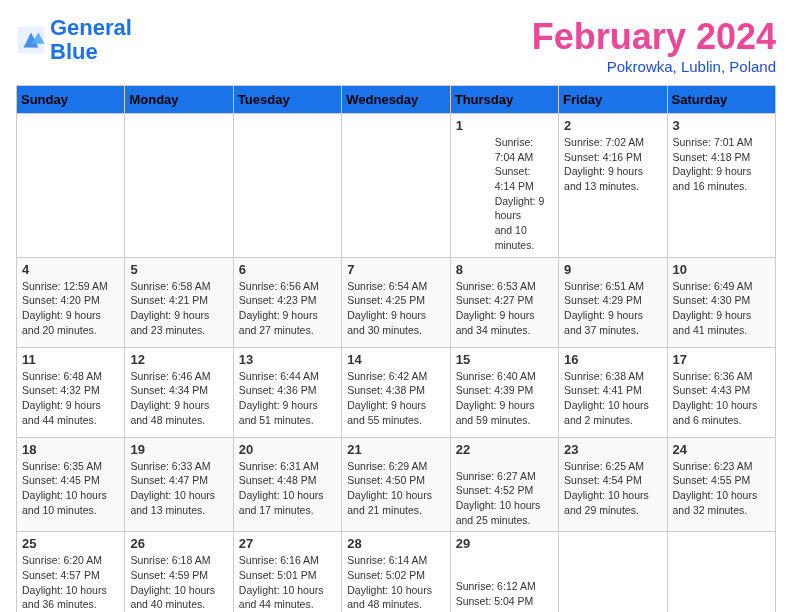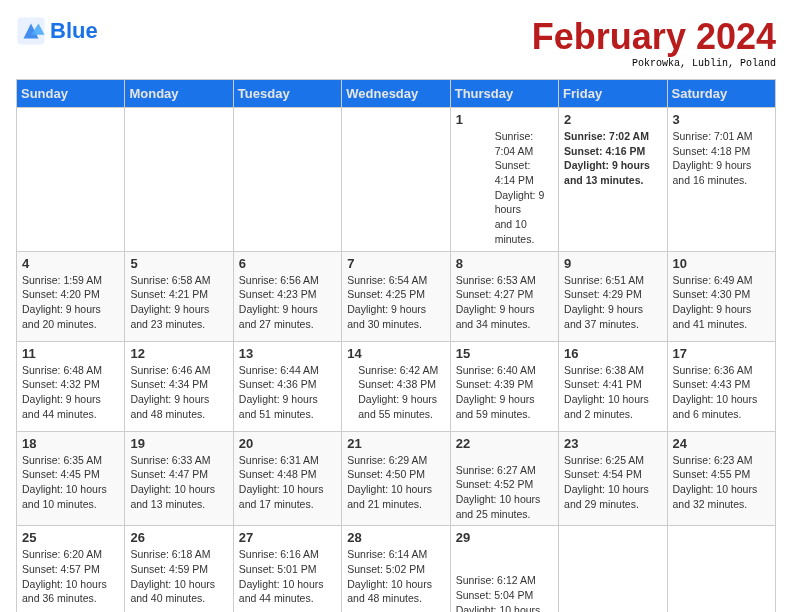--- a/index.html
+++ b/index.html
@@ -31,35 +31,34 @@
       width: 30px;
       height: 30px;
       margin-right: 4px;
     }
     .title-area {
       text-align: right;
     }
     .month-title {
       font-size: 36px;
       font-weight: bold;
-      color: #b91c1c;
+      color: #ec4899;
     }
     .subtitle {
-      font-size: 10px;
-      color: #000000;
-      font-family: Liberation Mono, monospace;
+      font-size: 15px;
+      color: #1d4ed8;
     }
     table {
       width: 100%;
       border-collapse: collapse;
       table-layout: fixed;
     }
     thead tr th {
       background-color: #1a73e8;
-      color: #e5e5e5;
+      color: #000000;
       padding: 6px 4px;
       font-size: 13px;
       font-weight: bold;
       text-align: left;
       border: 1px solid #ccc;
     }
     tbody tr td {
       border: 1px solid #ccc;
       vertical-align: top;
       padding: 4px 5px;
@@ -89,20 +88,21 @@
 <body>
 
 <div class="header-section">
   <div class="logo">
     <svg class="logo-icon" viewBox="0 0 40 40">
       <rect x="2" y="2" width="36" height="36" rx="4" fill="#1a73e8" opacity="0.1"></rect>
       <polygon points="10,30 20,10 30,30" fill="#1a73e8" opacity="0.8"></polygon>
       <polygon points="20,25 30,10 38,25" fill="#4dabf7" opacity="0.9"></polygon>
     </svg>
     <div class="logo-text">
+      <div><span class="blue">General</span></div>
       <div><span class="blue">Blue</span></div>
     </div>
   </div>
   <div class="title-area">
     <div class="month-title">February 2024</div>
     <div class="subtitle">Pokrowka, Lublin, Poland</div>
   </div>
 </div>
 
 <table>
@@ -125,37 +125,37 @@
         <td class="empty-cell"></td>
         <td>
           <div class="day-number">1</div>
           <div class="day-info" style="white-space: pre-line; margin-left: 39px;">Sunrise: 7:04 AM
 Sunset: 4:14 PM
 Daylight: 9 hours
 and 10 minutes.</div>
         </td>
         <td>
           <div class="day-number">2</div>
-          <div class="day-info" style="white-space: pre-line; font-weight: bold;">Sunrise: 7:02 AM
+          <div class="day-info" style="white-space: pre-line;">Sunrise: 7:02 AM
 Sunset: 4:16 PM
 Daylight: 9 hours
 and 13 minutes.</div>
         </td>
         <td>
           <div class="day-number">3</div>
           <div class="day-info" style="white-space: pre-line;">Sunrise: 7:01 AM
 Sunset: 4:18 PM
 Daylight: 9 hours
 and 16 minutes.</div>
         </td>
       </tr>
       <tr>
         <td>
           <div class="day-number">4</div>
-          <div class="day-info" style="white-space: pre-line;">Sunrise: 1:59 AM
+          <div class="day-info" style="white-space: pre-line;">Sunrise: 12:59 AM
 Sunset: 4:20 PM
 Daylight: 9 hours
 and 20 minutes.</div>
         </td>
         <td>
           <div class="day-number">5</div>
           <div class="day-info" style="white-space: pre-line;">Sunrise: 6:58 AM
 Sunset: 4:21 PM
 Daylight: 9 hours
 and 23 minutes.</div>
@@ -213,21 +213,21 @@
         </td>
         <td>
           <div class="day-number">13</div>
           <div class="day-info" style="white-space: pre-line;">Sunrise: 6:44 AM
 Sunset: 4:36 PM
 Daylight: 9 hours
 and 51 minutes.</div>
         </td>
         <td>
           <div class="day-number">14</div>
-          <div class="day-info" style="white-space: pre-line; margin-left: 11px;">Sunrise: 6:42 AM
+          <div class="day-info" style="white-space: pre-line;">Sunrise: 6:42 AM
 Sunset: 4:38 PM
 Daylight: 9 hours
 and 55 minutes.</div>
         </td>
         <td>
           <div class="day-number">15</div>
           <div class="day-info" style="white-space: pre-line;">Sunrise: 6:40 AM
 Sunset: 4:39 PM
 Daylight: 9 hours
 and 59 minutes.</div>

